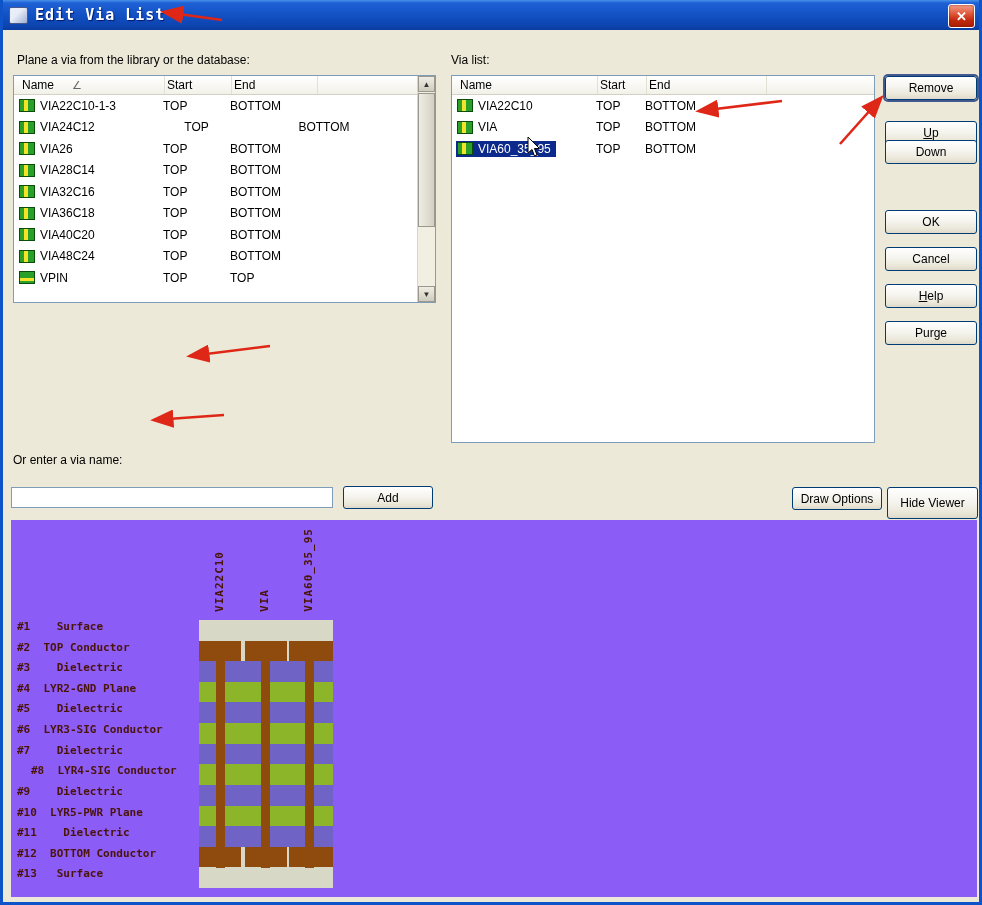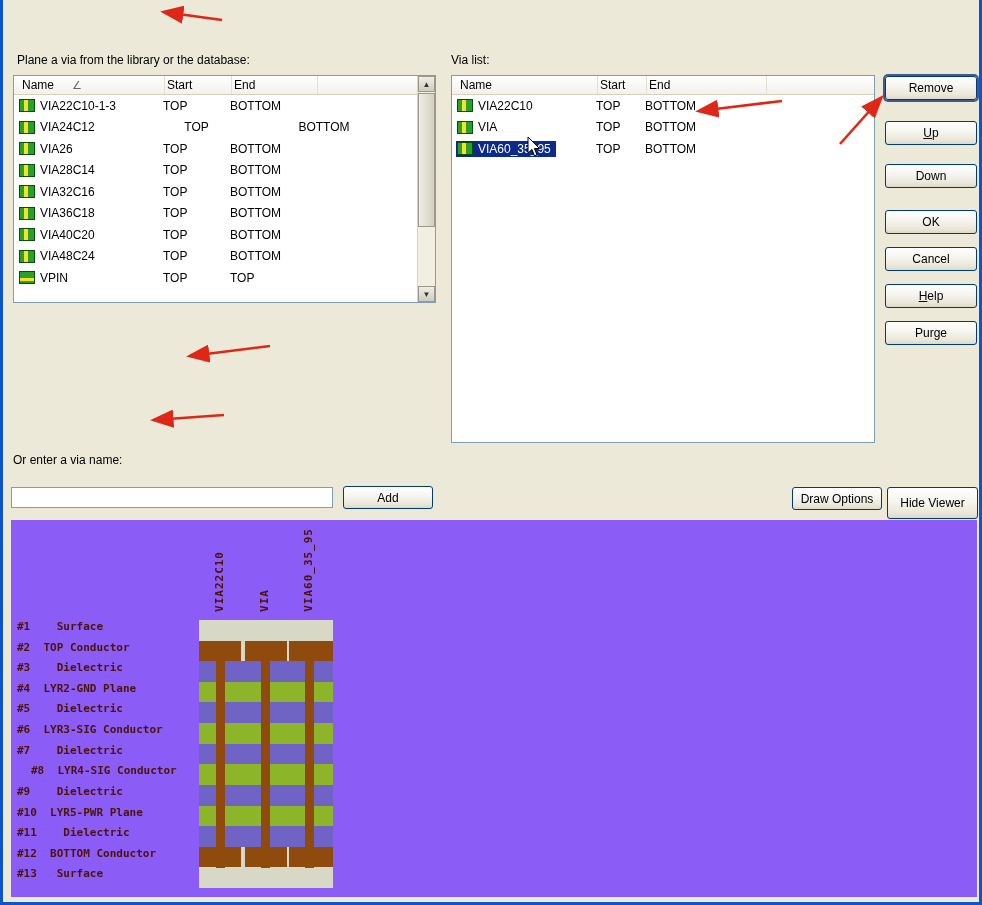--- a/index.html
+++ b/index.html
@@ -64,20 +64,25 @@
   
   #annotations{position:absolute;left:0;top:0;z-index:99;pointer-events:none;}
   #cursor{position:absolute;left:527px;top:136px;z-index:98;pointer-events:none;}
   u{text-decoration:underline;}
 </style>
 </head>
 <body>
 
 <div class="window">
 
+  <div class="titlebar">
+    <span class="title-icon"></span>
+    <span class="title-text">Edit Via List</span>
+    <div class="close-btn">✕</div>
+  </div>
 
   <div class="lbl" style="left:14px;top:53px;">Plane a via from the library or the database:</div>
 
   <div class="listbox" id="left-list" style="left:10px;top:75px;width:423px;height:228px;">
     <div class="lv-header" style="right:17px;">
       <div class="lv-h" style="width:145px;">
         <span>Name</span>
         <span class="sort-glyph">∠</span>
       </div>
       <div class="lv-h" style="width:67px;">Start</div>
@@ -195,21 +200,21 @@
             <span>VIA60_35_95</span>
           </span>
           <span class="cell">TOP</span>
           <span class="cell">BOTTOM</span>
         </div>
       </div>
   </div>
 
   <button class="btn default" style="left:882px;top:76px;width:92px;">Remove</button>
   <button class="btn" style="left:882px;top:121px;width:92px;"><u>U</u>p</button>
-  <button class="btn" style="left:882px;top:164px;width:92px;">Down</button>
+  <button class="btn" style="left:882px;top:140px;width:92px;">Down</button>
   <button class="btn" style="left:882px;top:210px;width:92px;">OK</button>
   <button class="btn" style="left:882px;top:247px;width:92px;">Cancel</button>
   <button class="btn" style="left:882px;top:284px;width:92px;"><u>H</u>elp</button>
   <button class="btn" style="left:882px;top:321px;width:92px;">Purge</button>
 
 
   <div class="lbl" style="left:10px;top:453px;">Or enter a via name:</div>
   <input class="tinput" style="left: 8px; top: 487px; width: 322px;" value="">
   <button class="btn" style="left:340px;top:486px;width:90px;height:23px;">Add</button>
 

